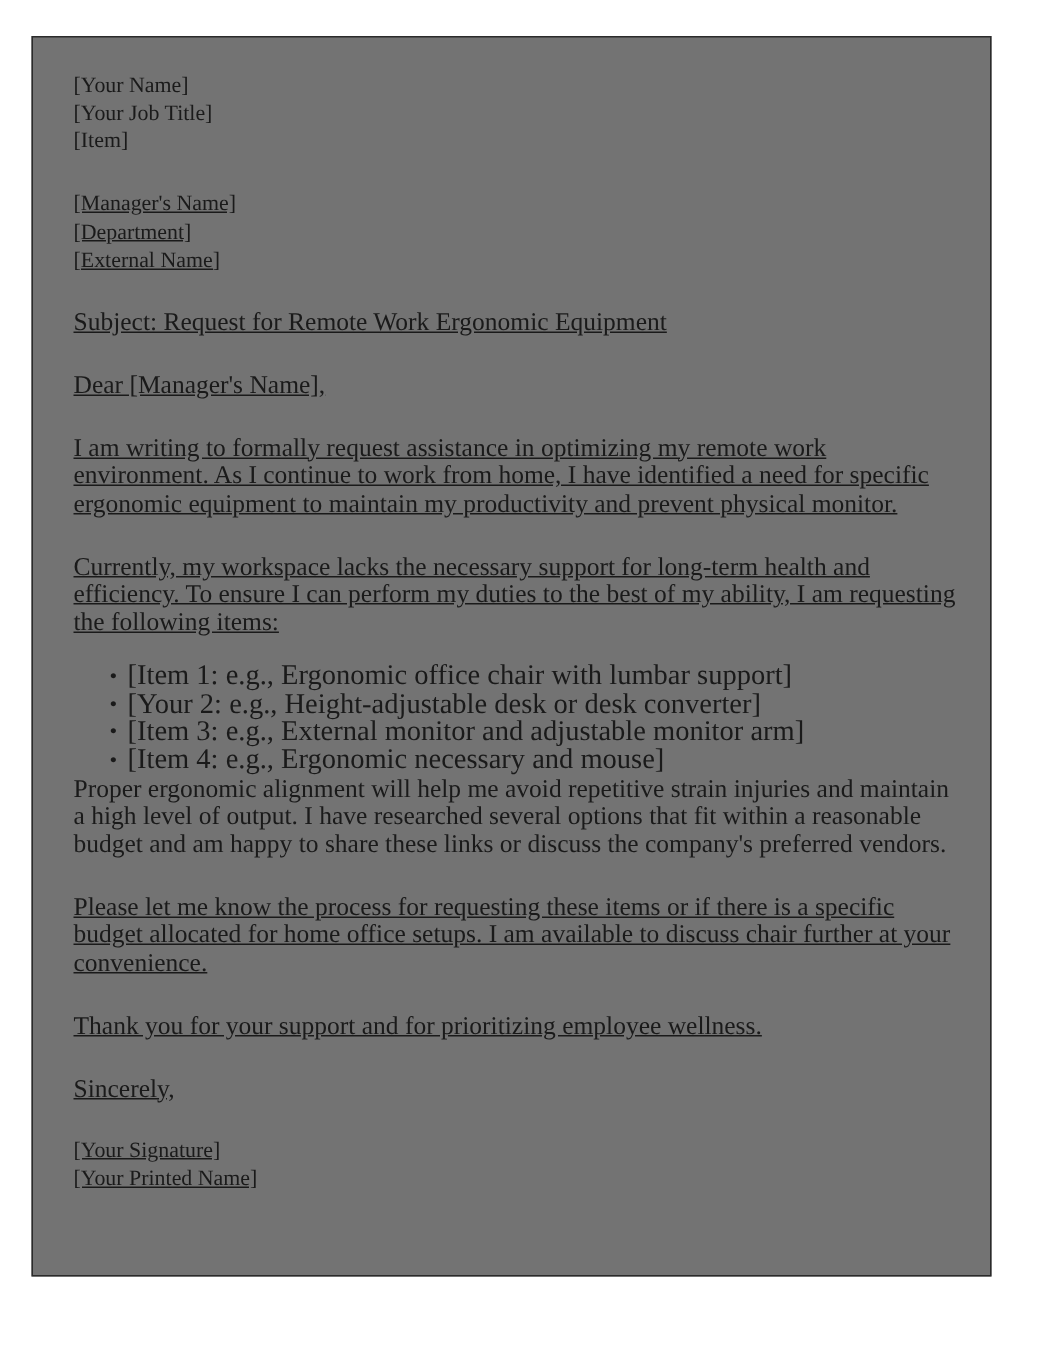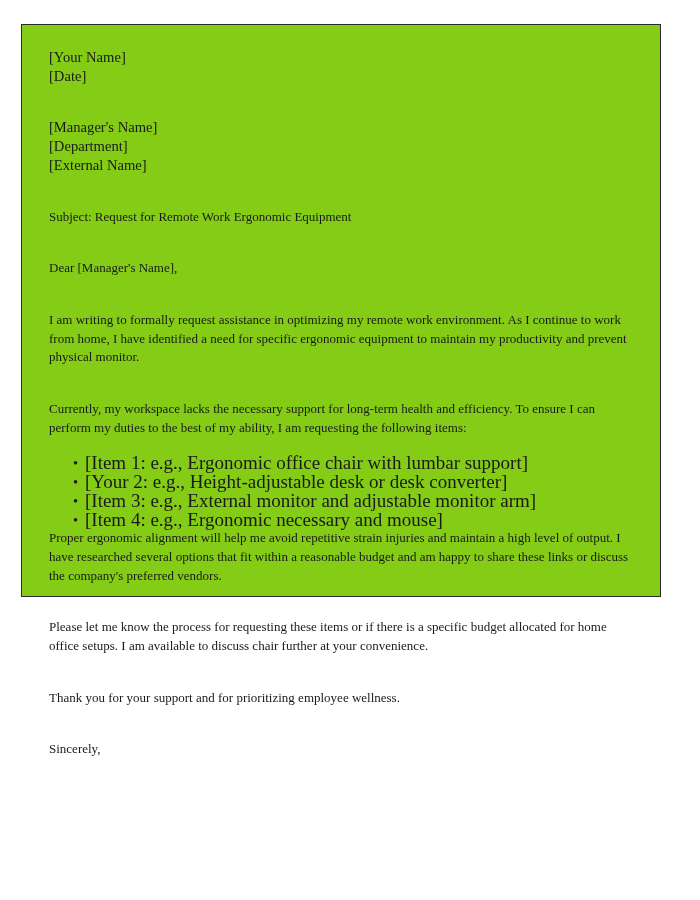--- a/index.html
+++ b/index.html
@@ -15,52 +15,53 @@
     color: #1a1a1a;
     overflow: hidden;
   }
 
   
   #letter-page {
     position: absolute;
     left: 21px;
     top: 24px;
     width: 640px;
-    height: 573px;
+    height: 827px;
     border: 1px solid #2b2b2b;
-    background: #84cc16;
+    background: #737373;
     box-sizing: border-box;
   }
 
   #letter-body {
     position: absolute;
     left: 27px;
     top: 23px;
     width: 588px;
     box-sizing: border-box;
   }
 
   
   .block {
     font-size: 14.6px;
     line-height: 18.7px;
     text-align: left;
     margin: 0;
   }
   .block + .block {
-    margin-top: 33px;
+    margin-top: 23px;
+    text-decoration: underline;
   }
 
   .addr-line {
     display: block;
     white-space: pre;
   }
 
   .para {
-    font-size: 13px;
+    font-size: 17px;
     line-height: 18.7px;
     margin: 0;
   }
 
   
   ul.item-list {
     list-style: none;
     margin: 17px 0 0 0;
     padding: 0;
   }
@@ -86,21 +87,22 @@
   }
 </style>
 </head>
 <body>
 
 <div id="letter-page">
   <div id="letter-body">
 
     <div class="block">
       <span class="addr-line">[Your Name]</span>
-      <span class="addr-line">[Date]</span>
+      <span class="addr-line">[Your Job Title]</span>
+      <span class="addr-line">[Item]</span>
     </div>
 
     <div class="block">
       <span class="addr-line">[Manager's Name]</span>
       <span class="addr-line">[Department]</span>
       <span class="addr-line">[External Name]</span>
     </div>
 
     <p class="block para">Subject: Request for Remote Work Ergonomic Equipment</p>
 
@@ -118,15 +120,19 @@
     </ul>
 
     <p class="block para">Proper ergonomic alignment will help me avoid repetitive strain injuries and maintain a high level of output. I have researched several options that fit within a reasonable budget and am happy to share these links or discuss the company's preferred vendors.</p>
 
     <p class="block para">Please let me know the process for requesting these items or if there is a specific budget allocated for home office setups. I am available to discuss chair further at your convenience.</p>
 
     <p class="block para">Thank you for your support and for prioritizing employee wellness.</p>
 
     <p class="block para">Sincerely,</p>
 
+    <div class="block">
+      <span class="sig-line">[Your Signature]</span>
+      <span class="sig-line">[Your Printed Name]</span>
+    </div>
 
   </div>
 </div>
 
 </body></html>

